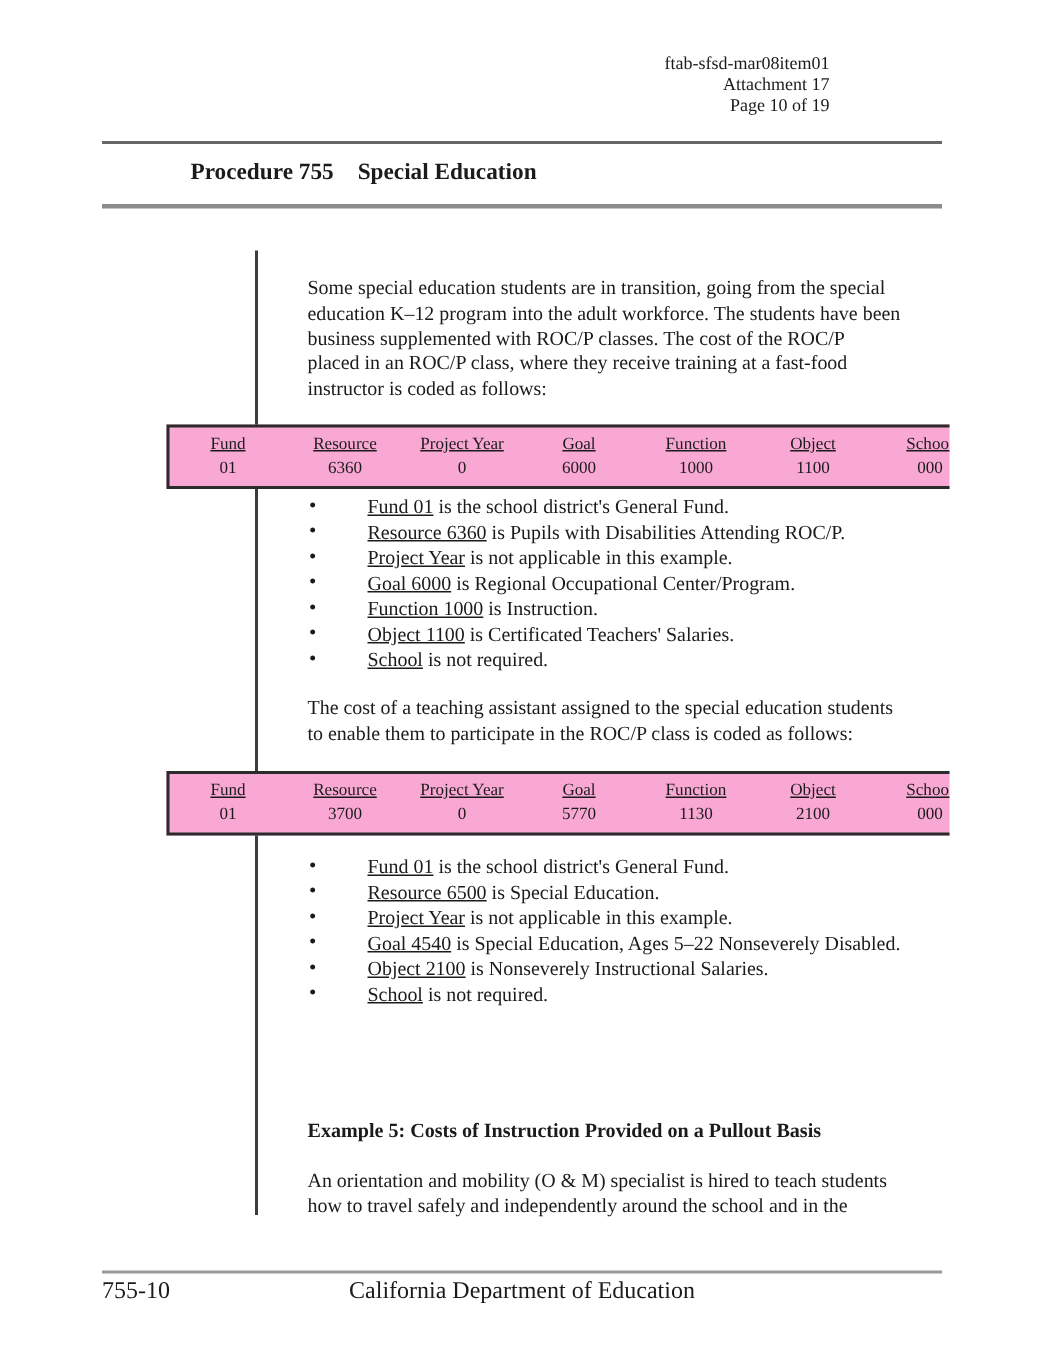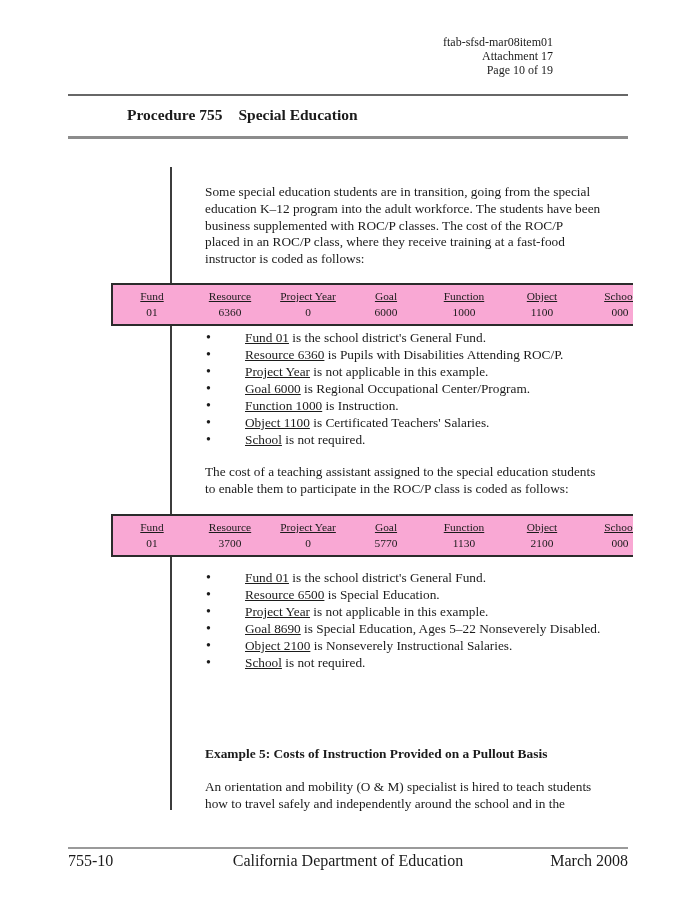--- a/index.html
+++ b/index.html
@@ -207,33 +207,32 @@
     <span class="td">5770</span>
     <span class="td">1130</span>
     <span class="td">2100</span>
     <span class="td">000</span>
   </div>
 
   <ul class="bullets" id="b2">
     <li><span class="lead">Fund 01</span><span> is the school district's General Fund.</span></li>
     <li><span class="lead">Resource 6500</span><span> is Special Education.</span></li>
     <li><span class="lead">Project Year</span><span> is not applicable in this example.</span></li>
-    <li><span class="lead">Goal 8690</span><span> is Special Education, Ages 5–22 Nonseverely Disabled.</span></li>
+    <li><span class="lead">Goal 4540</span><span> is Special Education, Ages 5–22 Nonseverely Disabled.</span></li>
     <li><span class="lead">Object 2100</span><span> is Nonseverely Instructional Salaries.</span></li>
     <li><span class="lead">School</span><span> is not required.</span></li>
   </ul>
 
   <div class="example-heading">Example 5: Costs of Instruction Provided on a Pullout Basis</div>
 
   <div class="para" id="p3">
     <div>An orientation and mobility (O &amp; M) specialist is hired to teach students</div>
     <div>how to travel safely and independently around the school and in the</div>
   </div>
 
   <div class="rule rule-footer"></div>
 
   <div class="doc-footer">
     <span class="f-left">755-10</span>
     <span class="f-center">California Department of Education</span>
-    <span class="f-right">March 2008</span>
   </div>
 
 </div>
 
 </body></html>

